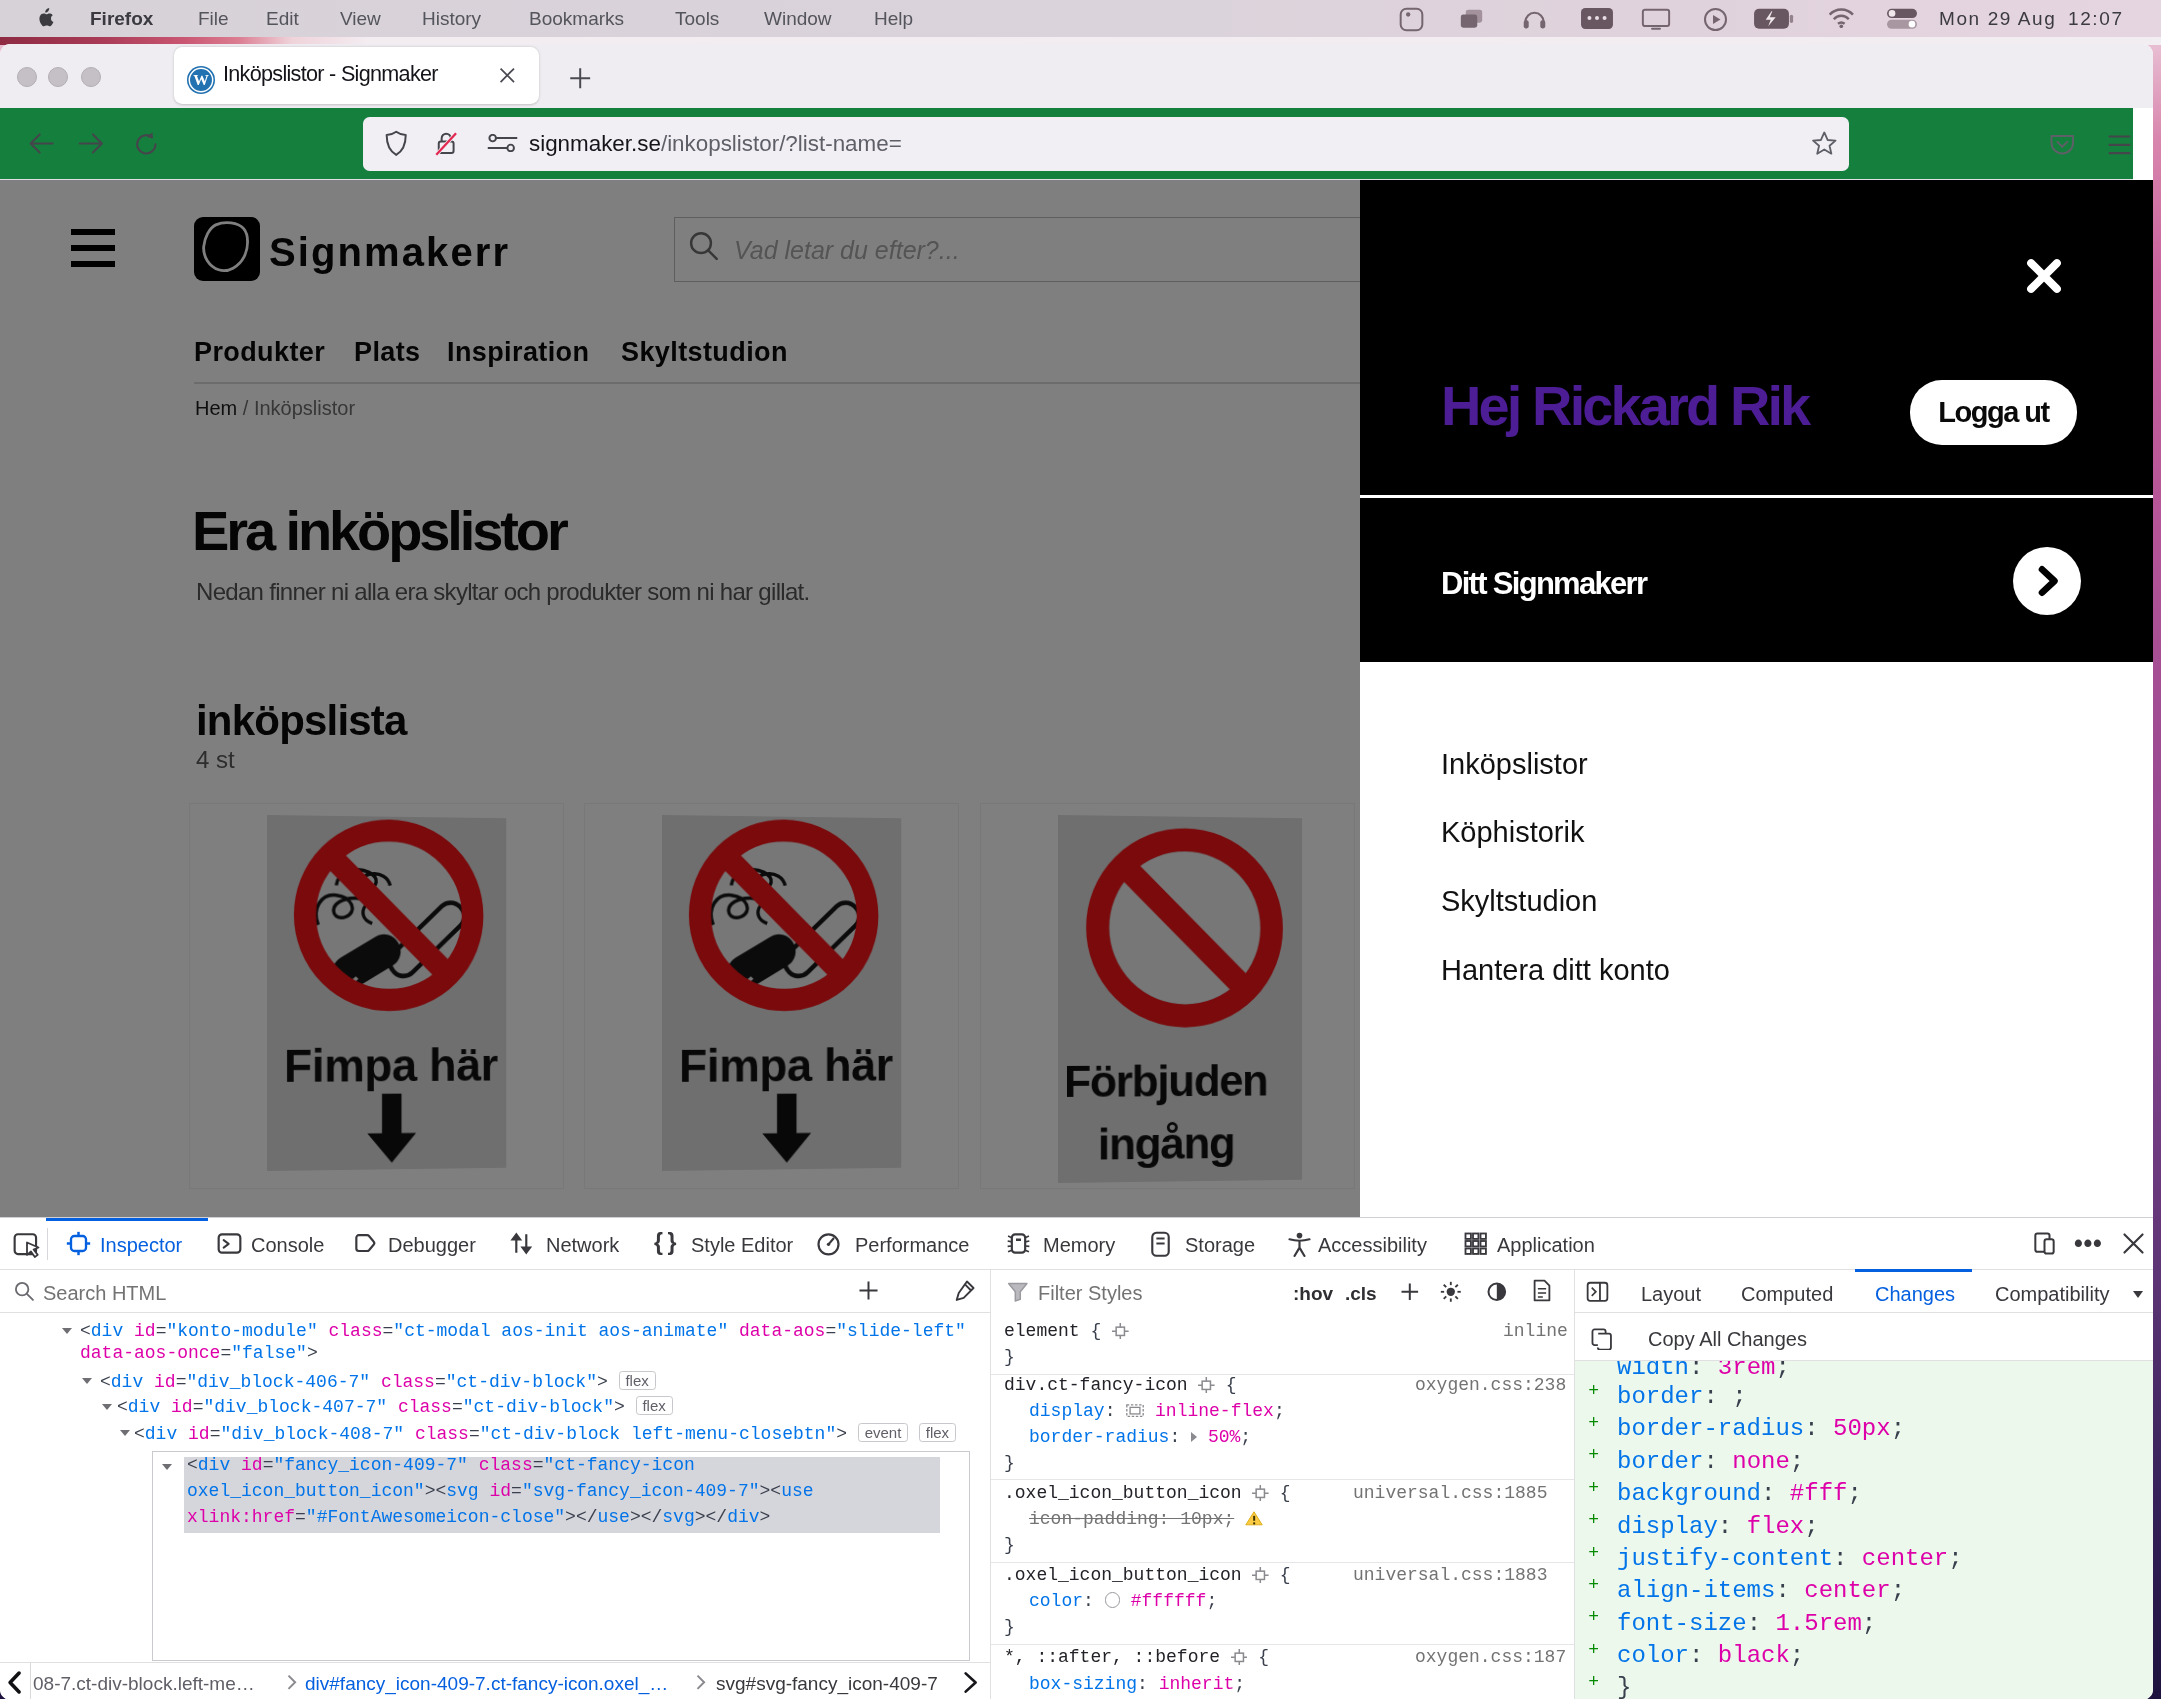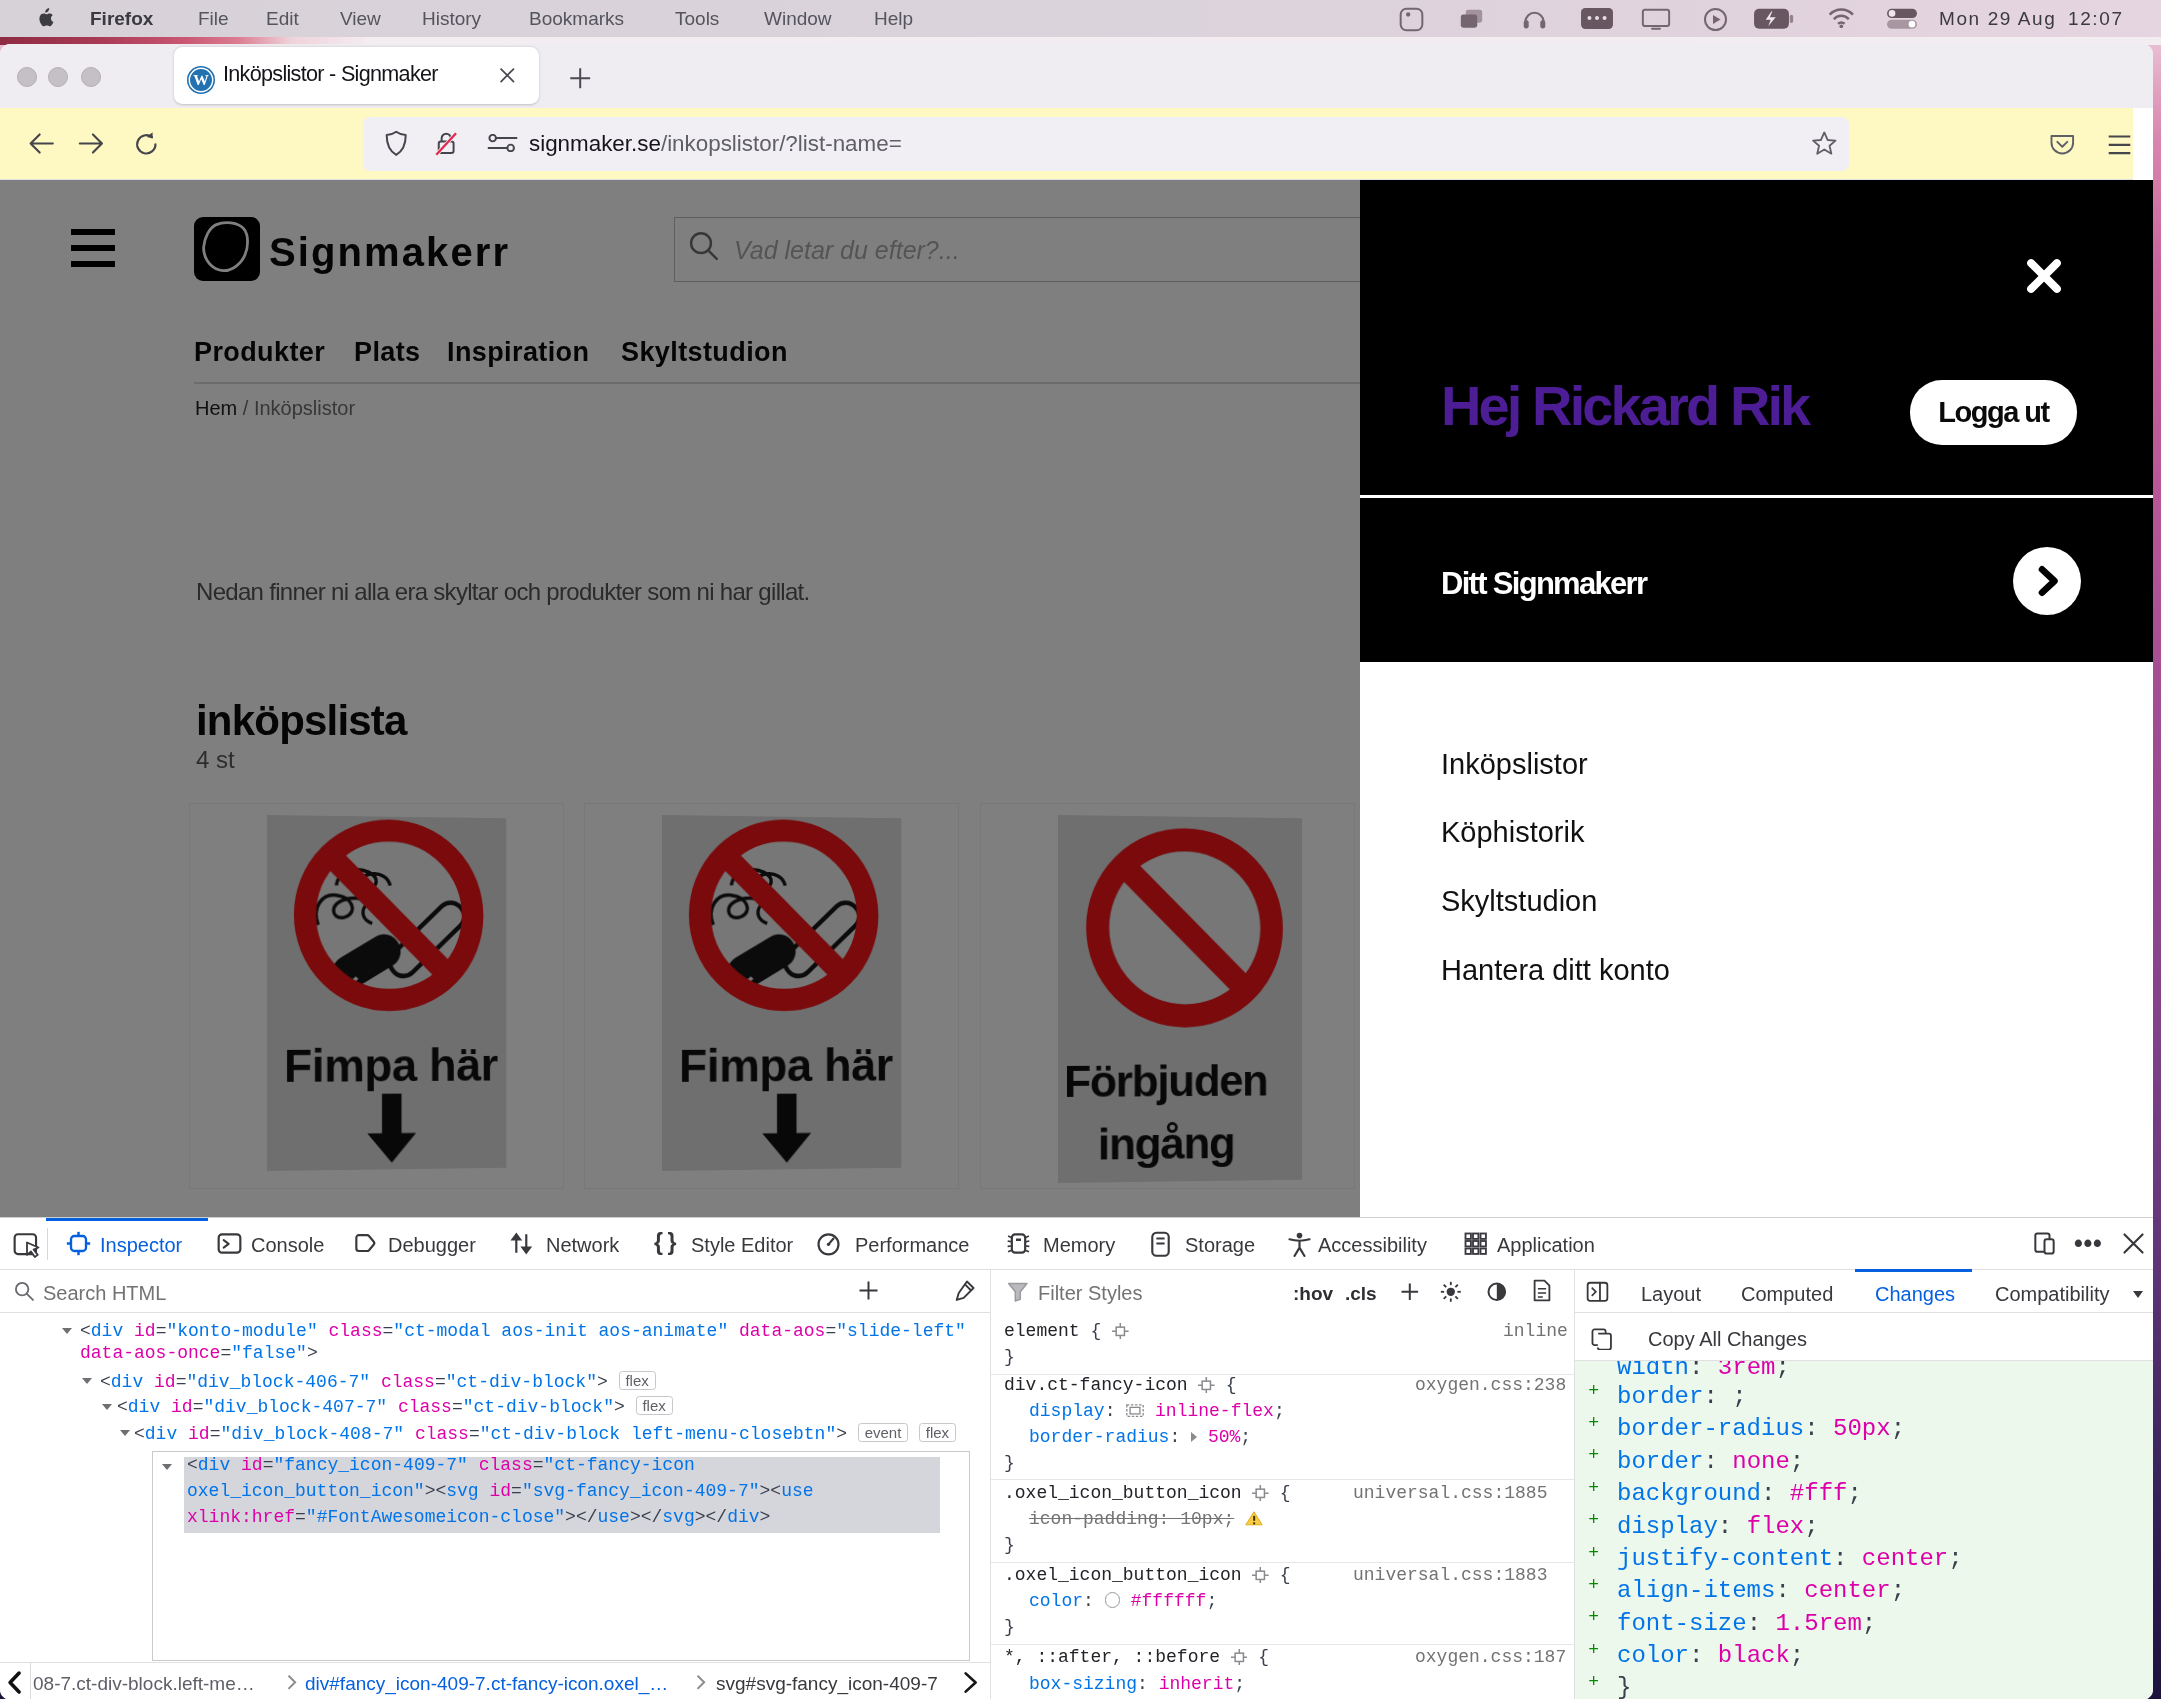--- a/index.html
+++ b/index.html
@@ -9,21 +9,21 @@
   #menubar{left:0;top:0;width:2161px;height:37px;
      background:linear-gradient(90deg,#d7d1d8 0%,#dbd3db 55%,#e0d2dc 78%,#e5d5e0 100%);
      color:#54545c;font-size:19px;}
   #menubar .mi{position:absolute;top:7.5px;white-space:nowrap;}
   #wallstrip{left:0;top:37px;width:2161px;height:7.5px;
      background:linear-gradient(90deg,#8e2b43 0%,#a83a55 4.5%,#c95672 8.5%,#db7c91 11%,#efd3da 13.5%,#f3ecf1 17%,#f2edf1 100%);}
   #window{left:0;top:44px;width:2153px;height:1656px;background:#fff;border-radius:10px 10px 10.8px 10.8px;overflow:hidden;}
   #tabbar{left:0;top:0;width:2153px;height:64px;background:#f0edf2;}
   .tl{top:23px;width:20px;height:20px;border-radius:50%;background:#c4c0c5;border:0.8px solid #b2aeb3;box-sizing:border-box;}
   #tab{left:174px;top:3.3px;width:365px;height:57px;background:#fff;border-radius:8.3px;box-shadow:0 0.8px 2.5px rgba(0,0,0,.2);}
-  #navbar{left:0;top:64px;width:2133px;height:72px;background:#fef9c3;border-bottom:0.8px solid #e0dfe4;box-sizing:border-box;}
+  #navbar{left:0;top:64px;width:2133px;height:72px;background:#15803d;border-bottom:0.8px solid #e0dfe4;box-sizing:border-box;}
   #urlbar{left:363px;top:9px;width:1486px;height:54px;background:#f1eff4;border-radius:6.6px;}
   #viewport{left:0;top:136px;width:2153px;height:1037px;background:#fff;overflow:hidden;}
   #devtools{left:0;top:1173px;width:2153px;height:483px;background:#fff;border-top:0.8px solid #cfcfd4;box-sizing:border-box;font-size:20px;color:#38383d;}
   .mono{font-family:"Liberation Mono",monospace;}
   #overlay{left:0;top:0;width:2153px;height:1037px;background:rgba(0,0,0,0.5);}
   #panel{left:1360px;top:0;width:794px;height:1037px;background:#fff;}
   .blk{background:#000;color:#fff;}
   .tx{line-height:1;white-space:nowrap;}
   .mk{font-size:18px;color:#393f4c;}
   .kp{color:#393f4c;} .kb{color:#0074e8;} .km{color:#dd00a9;} .kv{color:#0074e8;} .ks{color:#222228;} .kg{color:#737373;}
@@ -171,20 +171,21 @@
           <circle cx="17" cy="16" r="12" fill="none" stroke="#6e6e6e" stroke-width="3"></circle>
           <path d="M26 25 L36 35" stroke="#6e6e6e" stroke-width="3" stroke-linecap="round"></path>
         </svg>
       <div class="abs tx" style="left:734px;top:58px;font-size:25px;font-style:italic;color:#a9a9a9;">Vad letar du efter?...</div>
       <div class="abs tx" style="left:194px;top:159px;font-size:27px;font-weight:bold;letter-spacing:0.4px;color:#0b0b0b;">Produkter</div>
       <div class="abs tx" style="left:354px;top:159px;font-size:27px;font-weight:bold;letter-spacing:0.4px;color:#0b0b0b;">Plats</div>
       <div class="abs tx" style="left:447px;top:159px;font-size:27px;font-weight:bold;letter-spacing:0.4px;color:#0b0b0b;">Inspiration</div>
       <div class="abs tx" style="left:621px;top:159px;font-size:27px;font-weight:bold;letter-spacing:0.4px;color:#0b0b0b;">Skyltstudion</div>
       <div class="abs" style="left:194px;top:202px;width:1959px;height:1.7px;background:#d9d9d9;"></div>
       <div class="abs tx" style="left:195px;top:218px;font-size:20px;color:#1f1f1f;">Hem <span style="color:#6e6e6e;">/ Inköpslistor</span></div>
+      <div class="abs tx" style="left:192px;top:323px;font-size:56px;font-weight:bold;letter-spacing:-3.1px;color:#0b0b0b;">Era inköpslistor</div>
       <div class="abs tx" style="left:196px;top:400px;font-size:24px;letter-spacing:-0.7px;color:#565656;">Nedan finner ni alla era skyltar och produkter som ni har gillat.</div>
       <div class="abs tx" style="left:196px;top:520px;font-size:42px;font-weight:bold;letter-spacing:-0.8px;color:#0b0b0b;">inköpslista</div>
       <div class="abs tx" style="left:196px;top:568px;font-size:24px;color:#5a5a5a;">4 st</div>
       <div class="abs card" style="left:189px;"></div>
       <div class="abs card" style="left:584px;"></div>
       <div class="abs card" style="left:980px;"></div>
       <div class="abs sign" style="left:267px;">
         <svg width="244" height="356" viewBox="0 0 294 429">
           <g>
             <circle cx="149" cy="120" r="90" fill="#efefef"></circle>

